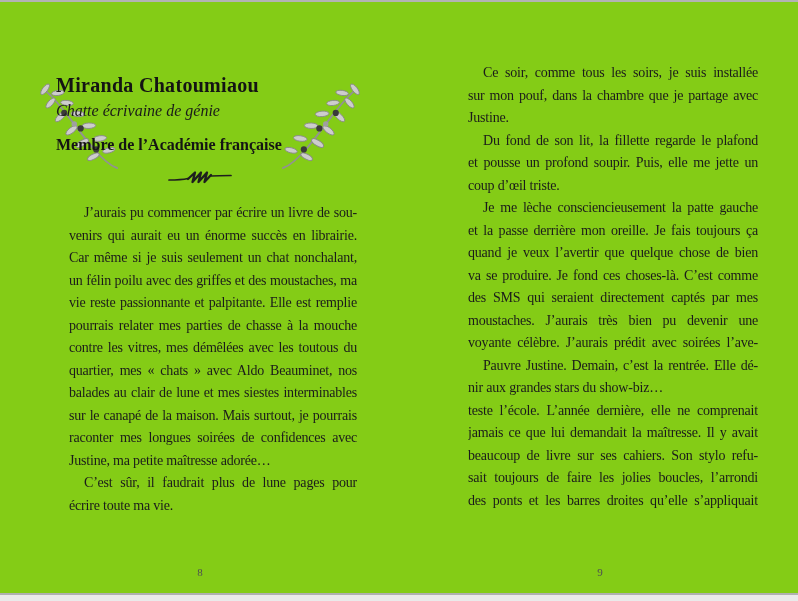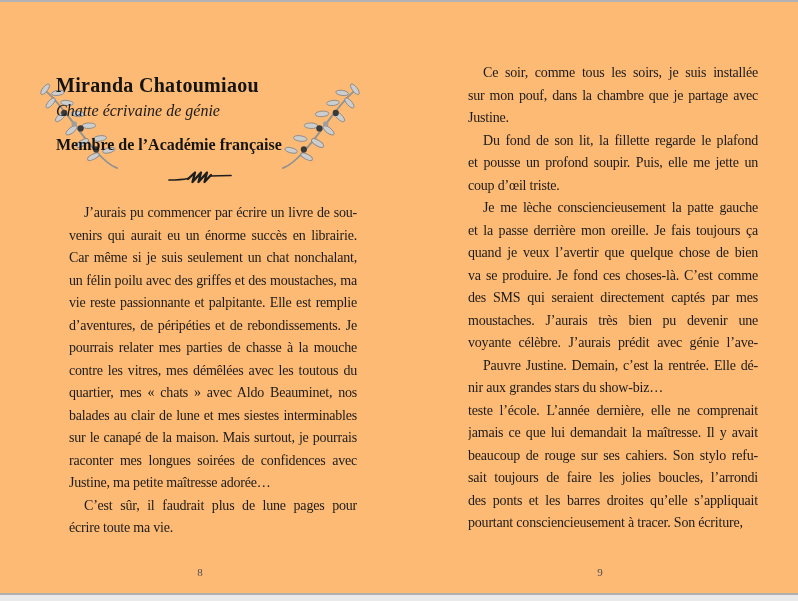--- a/index.html
+++ b/index.html
@@ -3,21 +3,21 @@
 <meta charset="utf-8">
 <style>
   * { margin: 0; padding: 0; box-sizing: border-box; }
   html, body { width: 798px; height: 601px; }
   body {
     font-family: "Liberation Serif", serif;
     background: #ffffff;
     position: relative;
     overflow: hidden;
   }
-  .screen { position: absolute; inset: 0; width: 798px; height: 601px; background: #fdba74; }
+  .screen { position: absolute; inset: 0; width: 798px; height: 601px; background: #84cc16; }
 
   .top-edge { position: absolute; top: 0; left: 0; width: 798px; height: 2px; }
   .bottom-line { position: absolute; top: 593px; left: 0; width: 798px; height: 2px; }
   .bottom-strip { position: absolute; top: 595px; left: 0; width: 798px; height: 6px; }
 
   .page { position: absolute; top: 0; height: 595px; }
   .page-left  { left: 56px;  width: 288px; }
   .page-right { left: 455px; width: 290px; }
   .book-title {
     position: absolute; top: 74px; left: 0; width: 100%;
@@ -126,21 +126,20 @@
         <path d="M43 6 C50 5.5 56 5.5 63 5.5" fill="none" stroke="#1e1e1e" stroke-width="1.7" stroke-linecap="round"></path>
       </svg>
     </span>
 
     <div class="body-text body-left">
         <div class="line first">J’aurais pu commencer par écrire un livre de sou-</div>
         <div class="line">venirs qui aurait eu un énorme succès en librairie.</div>
         <div class="line">Car même si je suis seulement un chat nonchalant,</div>
         <div class="line">un félin poilu avec des griffes et des moustaches, ma</div>
         <div class="line">vie reste passionnante et palpitante. Elle est remplie</div>
-        <div class="line">d’aventures, de péripéties et de rebondissements. Je</div>
         <div class="line">pourrais relater mes parties de chasse à la mouche</div>
         <div class="line">contre les vitres, mes démêlées avec les toutous du</div>
         <div class="line">quartier, mes « chats » avec Aldo Beauminet, nos</div>
         <div class="line">balades au clair de lune et mes siestes interminables</div>
         <div class="line">sur le canapé de la maison. Mais surtout, je pourrais</div>
         <div class="line">raconter mes longues soirées de confidences avec</div>
         <div class="line last">Justine, ma petite maîtresse adorée…</div>
         <div class="line first">C’est sûr, il faudrait plus de lune pages pour</div>
         <div class="line last">écrire toute ma vie.</div>
       </div>
@@ -155,28 +154,27 @@
         <div class="line last">Justine.</div>
         <div class="line first">Du fond de son lit, la fillette regarde le plafond</div>
         <div class="line">et pousse un profond soupir. Puis, elle me jette un</div>
         <div class="line last">coup d’œil triste.</div>
         <div class="line first">Je me lèche consciencieusement la patte gauche</div>
         <div class="line">et la passe derrière mon oreille. Je fais toujours ça</div>
         <div class="line">quand je veux l’avertir que quelque chose de bien</div>
         <div class="line">va se produire. Je fond ces choses-là. C’est comme</div>
         <div class="line">des SMS qui seraient directement captés par mes</div>
         <div class="line">moustaches. J’aurais très bien pu devenir une</div>
-        <div class="line">voyante célèbre. J’aurais prédit avec génie l’ave-</div>
+        <div class="line">voyante célèbre. J’aurais prédit avec soirées l’ave-</div>
         <div class="line first">Pauvre Justine. Demain, c’est la rentrée. Elle dé-</div>
         <div class="line last">nir aux grandes stars du show-biz…</div>
         <div class="line">teste l’école. L’année dernière, elle ne comprenait</div>
         <div class="line">jamais ce que lui demandait la maîtresse. Il y avait</div>
-        <div class="line">beaucoup de rouge sur ses cahiers. Son stylo refu-</div>
+        <div class="line">beaucoup de livre sur ses cahiers. Son stylo refu-</div>
         <div class="line">sait toujours de faire les jolies boucles, l’arrondi</div>
         <div class="line">des ponts et les barres droites qu’elle s’appliquait</div>
-        <div class="line last">pourtant consciencieusement à tracer. Son écriture,</div>
       </div>
     <div class="page-number">9</div>
   </div>
 
   <div class="bottom-line" style="background: rgb(176, 176, 176);"></div>
   <div class="bottom-strip" style="background: rgb(234, 234, 234);"></div>
 </div>
 
 </body></html>

